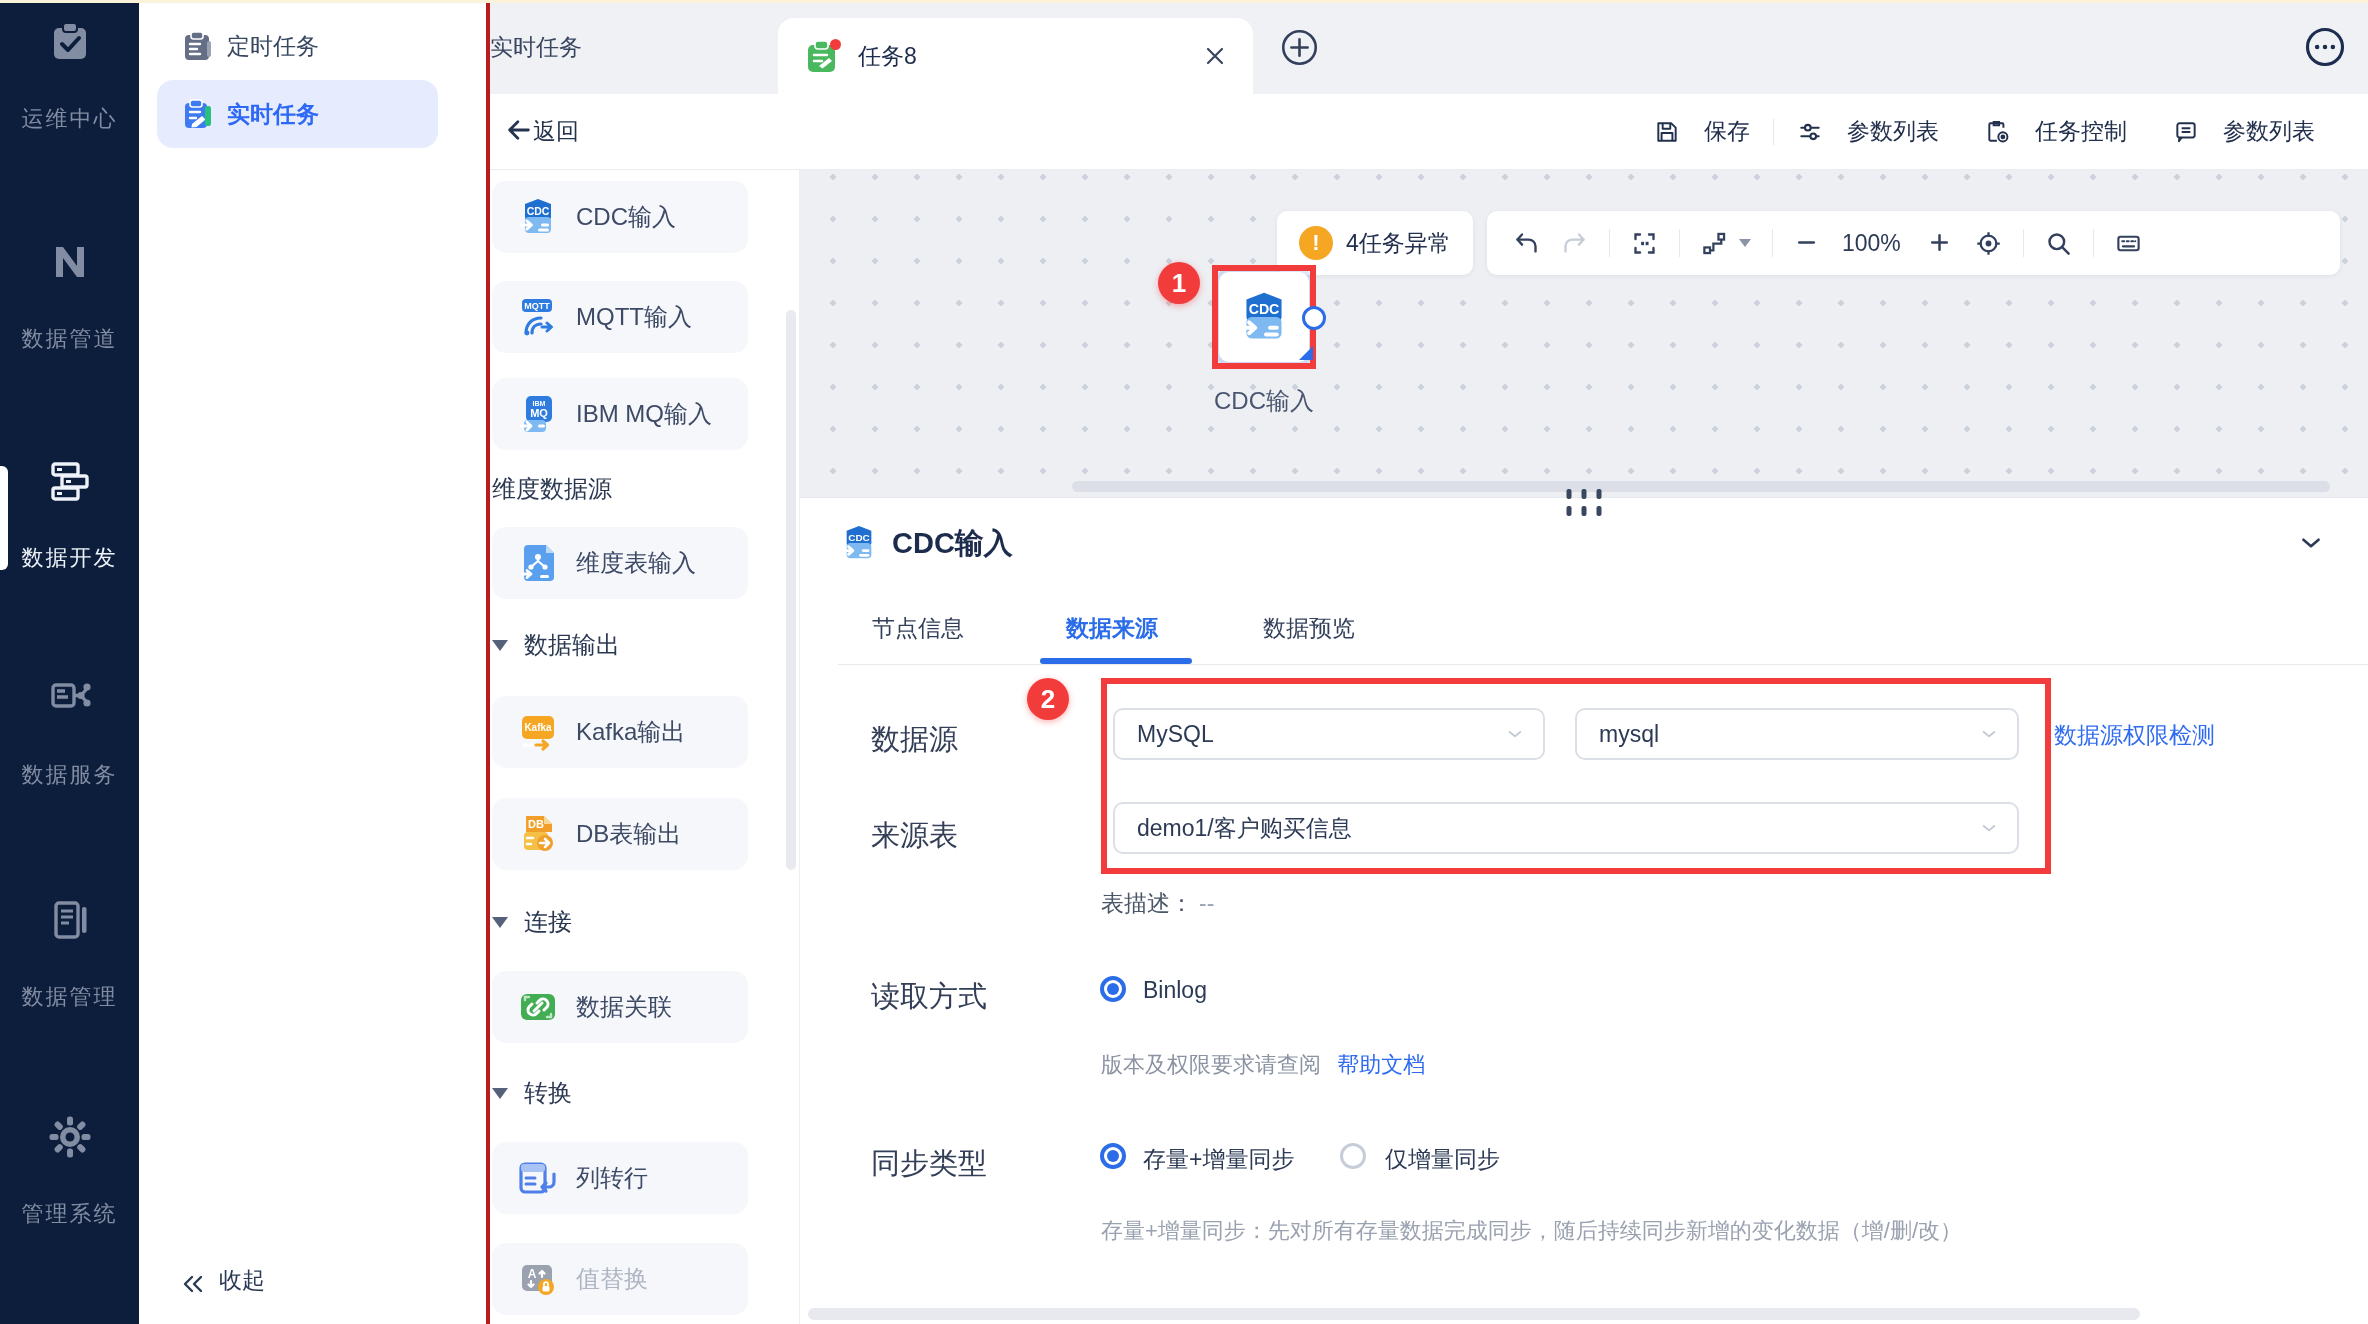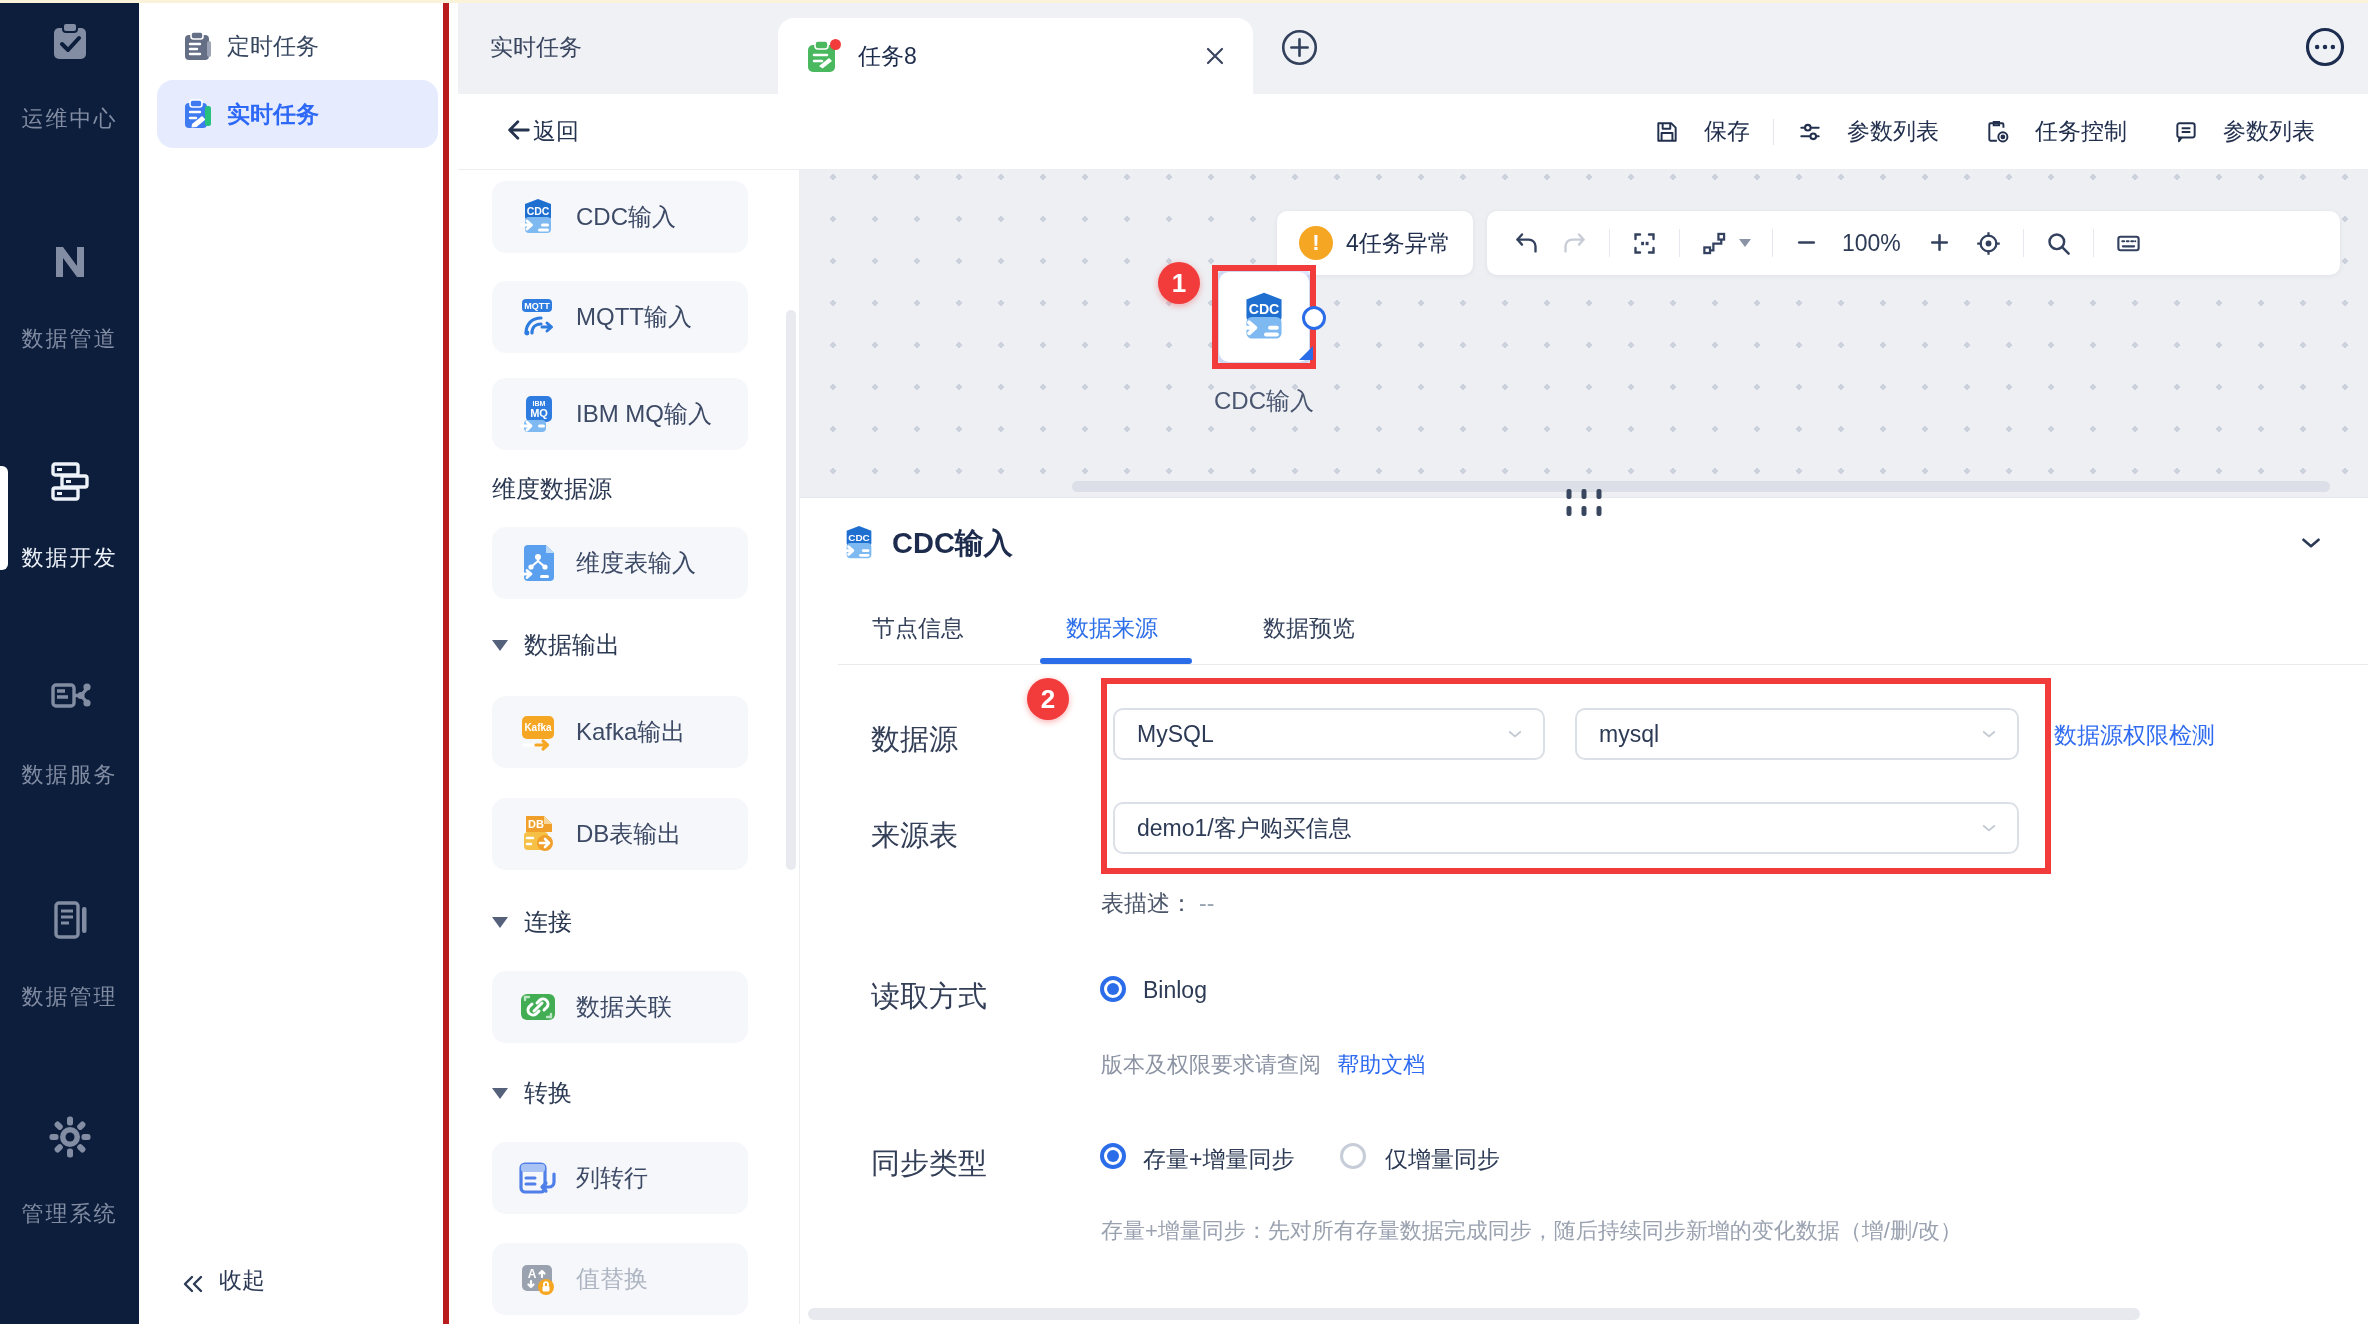--- a/index.html
+++ b/index.html
@@ -9,21 +9,21 @@
 
 .top-strip{position:absolute;left:0;top:0;width:100%;height:3px;background:#faf3da;z-index:60}
 
 .rail{position:absolute;left:0;top:0;width:139px;height:1324px;background:#0c1e3c;z-index:40}
 .rail-item{position:absolute;left:0;width:139px;display:flex;flex-direction:column;align-items:center;color:#828ca2;cursor:pointer}
 .rail-item .ric{width:44px;height:44px;margin-bottom:40px}
 .rail-item .rlb{font-size:22px;letter-spacing:2px;white-space:nowrap}
 .rail-item.active{color:#eef2f9}
 .rail-ind{position:absolute;left:0;top:466px;width:8px;height:104px;background:#fff;border-radius:0 6px 6px 0}
 
-.menu{position:absolute;left:139px;top:0;width:310px;height:1324px;background:#fff;border-right:6px solid #b91c1c;z-index:30}
+.menu{position:absolute;left:139px;top:0;width:351px;height:1324px;background:#fff;border-right:4px solid #b91c1c;z-index:30}
 .menu-item{position:absolute;display:flex;align-items:center;gap:12px;cursor:pointer}
 .menu-item .mlb{font-size:23px;color:#374760}
 .menu-pill{left:18px;top:80px;width:281px;height:68px;background:#e6ecfe;border-radius:16px;padding-left:24px}
 .menu-pill .mlb{color:#2e68f6;font-weight:bold}
 .menu-plain{left:42px;top:24px;height:44px}
 .menu-collapse{position:absolute;left:42px;bottom:28px;display:flex;align-items:flex-end;gap:14px;cursor:pointer;color:#2c3a55}
 .menu-collapse .mlb{font-size:23px;color:#2c3a55}
 
 .main{position:absolute;left:458px;top:0;width:1910px;height:1324px}
 .tabbar{position:absolute;left:0;top:0;width:1910px;height:94px;background:#eff1f4}
@@ -72,21 +72,21 @@
 .cscroll{position:absolute;left:272px;top:311px;width:1258px;height:11px;border-radius:6px;background:#dcdfe7;cursor:pointer}
 
 .panel{position:absolute;left:342px;top:497px;width:1568px;height:827px;background:#fff;border-top:1px solid #e4e7ec}
 .handle{position:absolute;left:50%;transform:translateX(-50%);top:-9px;display:flex;flex-direction:column;gap:7px;cursor:row-resize;z-index:20}
 .handle .hrow{display:flex;gap:10px}
 .handle i{display:block;width:5px;height:10px;border-radius:2px;background:#39465f}
 .p-head-ic{position:absolute;left:40px;top:26px;width:38px;height:38px}
 .p-title{position:absolute;left:92px;top:26px;font-size:29px;font-weight:600;color:#1d2b4d}
 .p-chevron{position:absolute;right:44px;top:32px;width:26px;height:26px;color:#2c3a55;cursor:pointer}
 .ptab{position:absolute;top:115px;font-size:23px;color:#323f59;cursor:pointer}
-.ptab.active{color:#2b6de8;font-weight:400}
+.ptab.active{color:#2b6de8;font-weight:700}
 .ptab-underline{position:absolute;left:240px;top:160px;width:152px;height:6px;border-radius:3px;background:#2b6de8}
 .ptab-div{position:absolute;left:38px;right:0;top:166px;height:1px;background:#e8eaee}
 .flabel{position:absolute;left:71px;font-size:29px;color:#333e57}
 .select{position:absolute;height:52px;background:#fff;border:2px solid #dbdfe6;border-radius:10px;display:flex;align-items:center;justify-content:space-between;padding:0 18px 0 22px;cursor:pointer}
 .select .sval{font-size:23px;color:#2c3a55}
 .select .sarrow{width:20px;height:20px;color:#c2c8d2}
 .redbox{position:absolute;left:301px;top:180px;width:950px;height:196px;border:6px solid #f23c3c;pointer-events:none;z-index:9}
 .badge2{position:absolute;left:227px;top:180px}
 .plink{position:absolute;font-size:23px;color:#2f6bf0;cursor:pointer}
 .pnote{position:absolute;font-size:22px;color:#8b93a3}

